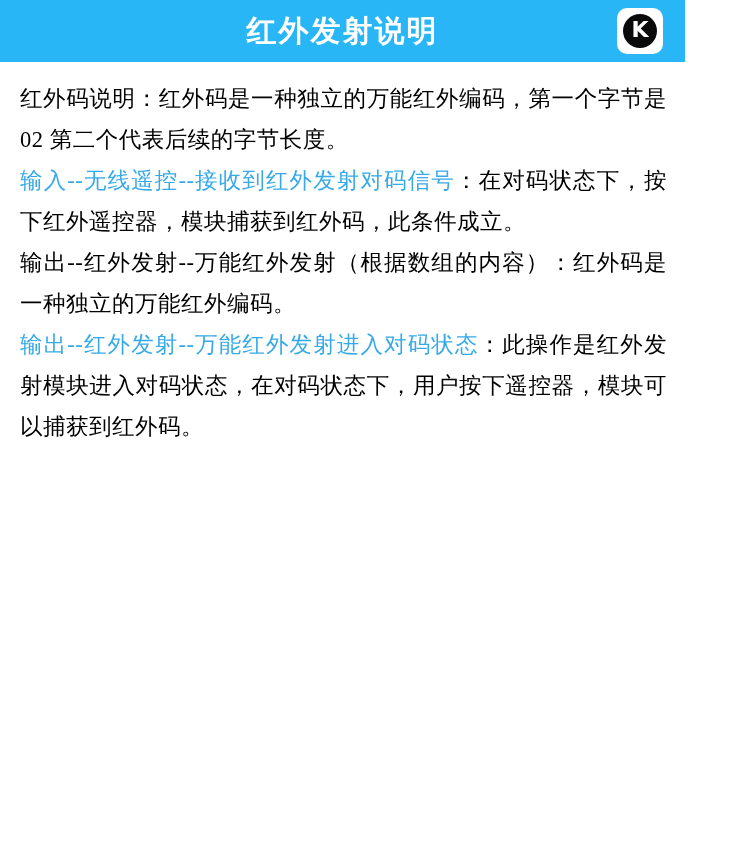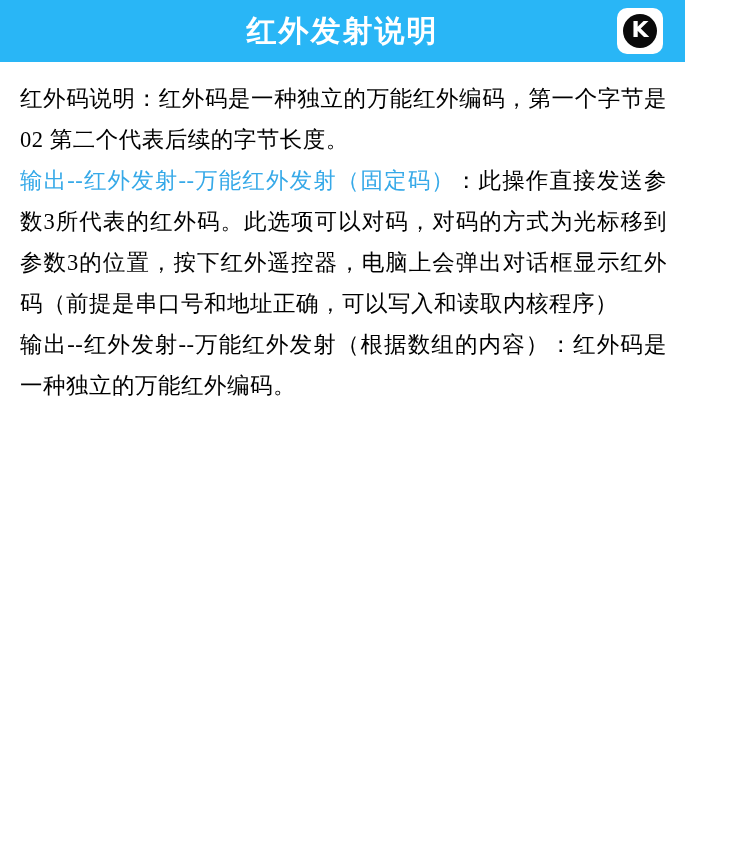--- a/index.html
+++ b/index.html
@@ -98,25 +98,28 @@
       </div>
     </div>
   </div>
 
   <div class="body-area">
 
     <p class="para">
       <span class="black">红外码说明：红外码是一种独立的万能红外编码，第一个字节是 02 第二个代表后续的字节长度。</span>
     </p>
 
+    <p class="para">
+      <span class="blue">输入--无线遥控--接收到红外发射对码信号</span><span class="black">：在对码状态下，按下红外遥控器，模块捕获到红外码，此条件成立。</span>
+    </p>
 
-    <p class="para">
-      <span class="blue">输出--红外发射--万能红外发射（固定码）</span><span class="black">：此操作直接发送参数3所代表的红外码。此选项可以对码，对码的方式为光标移到参数3的位置，按下红外遥控器，电脑上会弹出对话框显示红外码（前提是串口号和地址正确，可以写入和读取内核程序）</span>
-    </p>
 
     <p class="para">
       <span class="black">输出--红外发射--万能红外发射（根据数组的内容）：红外码是一种独立的万能红外编码。</span>
     </p>
 
+    <p class="para">
+      <span class="blue">输出--红外发射--万能红外发射进入对码状态</span><span class="black">：此操作是红外发射模块进入对码状态，在对码状态下，用户按下遥控器，模块可以捕获到红外码。</span>
+    </p>
 
 
   </div>
 </div>
 
 </body></html>

